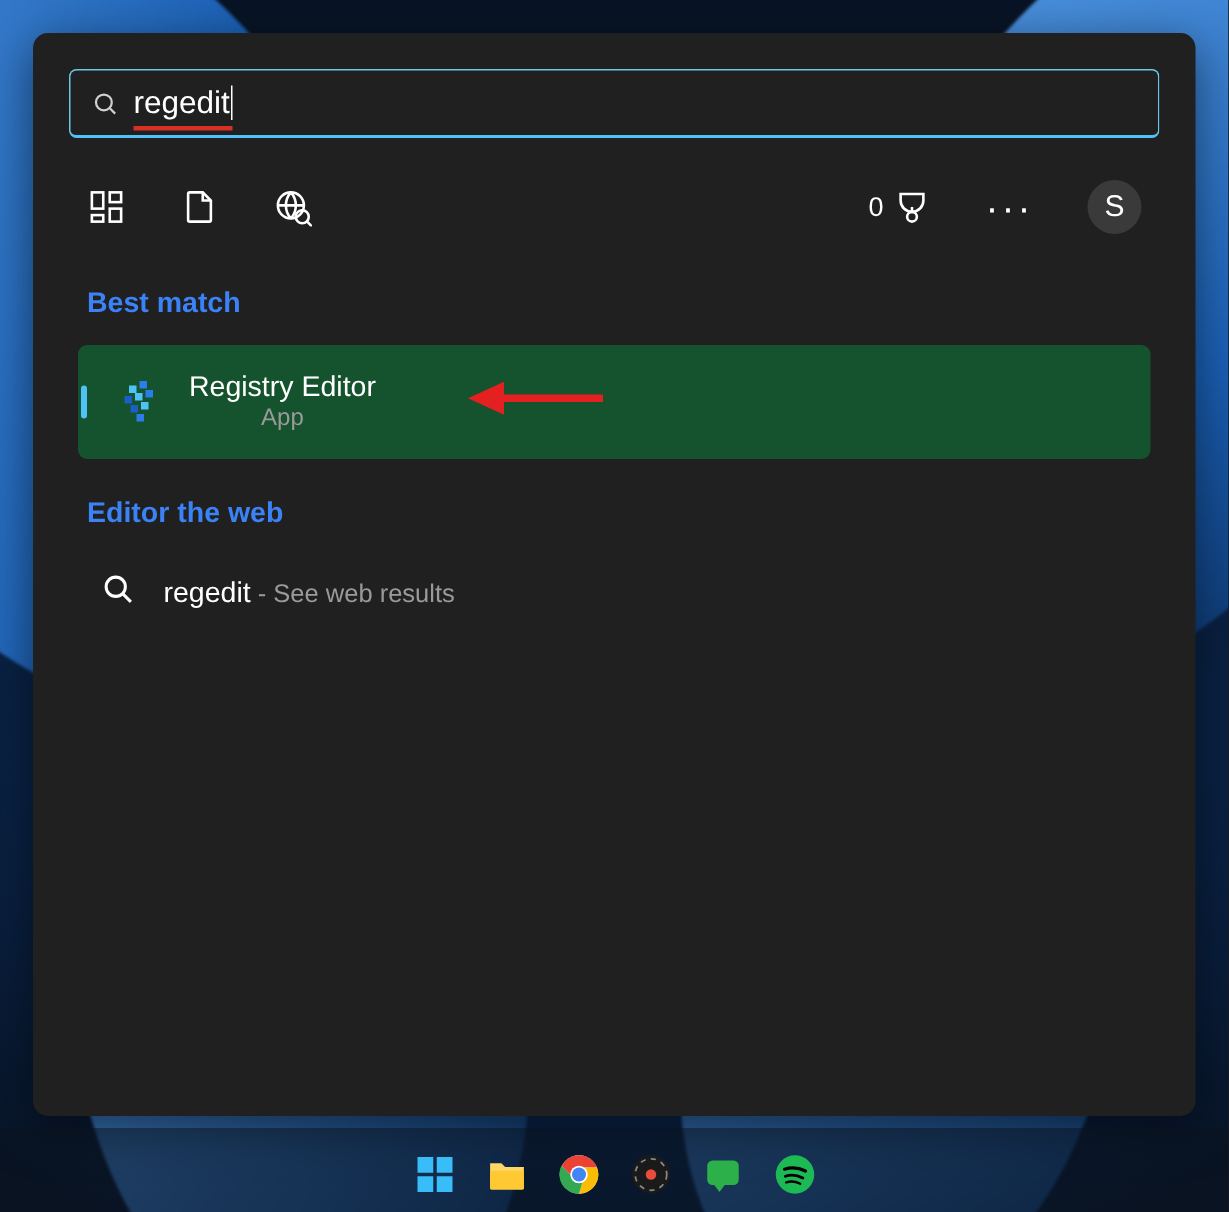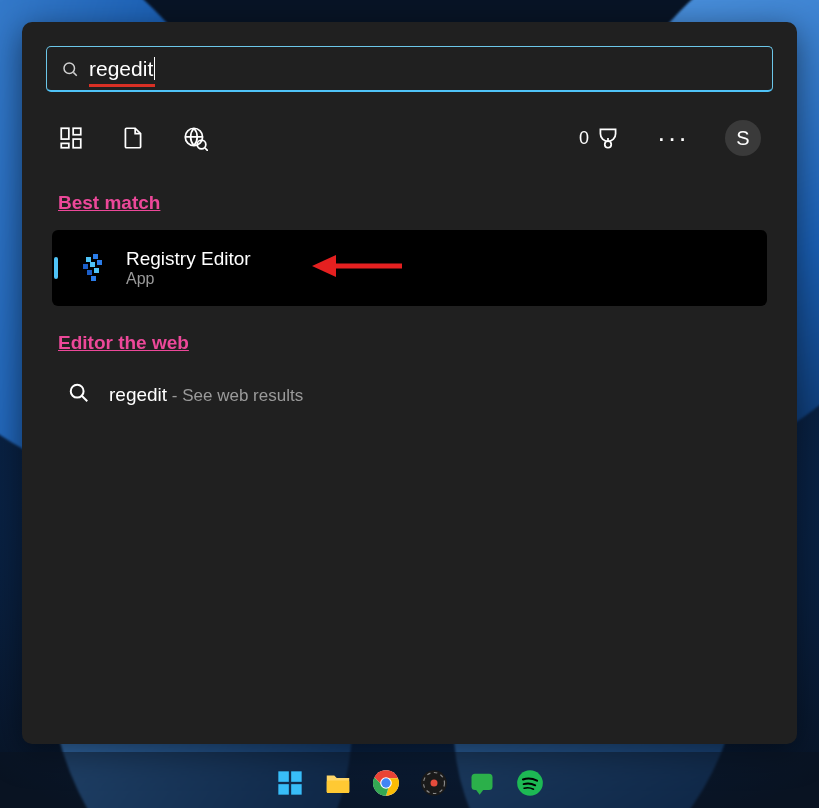--- a/index.html
+++ b/index.html
@@ -112,30 +112,29 @@
       border-radius: 50%;
       background: #3a3a3a;
       color: #fff;
       display: flex;
       align-items: center;
       justify-content: center;
       font-size: 20px;
     }
 
     .section-label {
-      color: #ec4899;
+      color: #3b82f6;
       font-size: 19px;
       font-weight: 600;
       padding: 36px 36px 16px 36px;
-      text-decoration: underline;
     }
 
     .result-item {
       margin: 0 30px;
-      background: #000000;
+      background: #14532d;
       border-radius: 6px;
       display: flex;
       align-items: center;
       padding: 18px 16px 18px 0;
       position: relative;
       cursor: pointer;
     }
     .result-item .indicator {
       width: 4px;
       height: 22px;
@@ -157,20 +156,21 @@
       flex-direction: column;
     }
     .result-title {
       color: #fff;
       font-size: 19px;
       font-weight: 400;
     }
     .result-sub {
       color: #9a9a9a;
       font-size: 16px;
+      text-align: center;
     }
 
     .arrow-annotation {
       position: absolute;
       left: 260px;
       top: 50%;
       transform: translateY(-50%);
     }
 
     .web-result {

